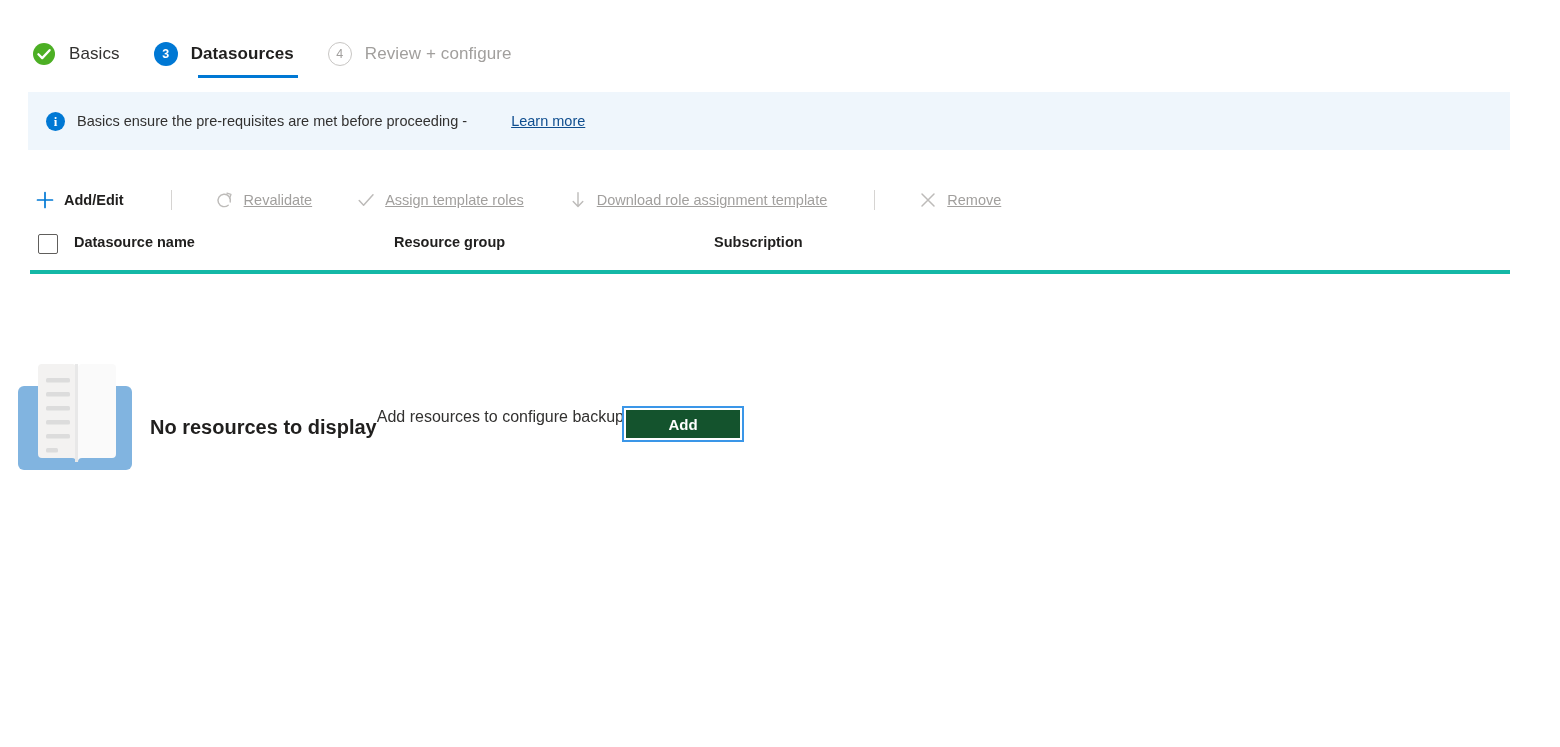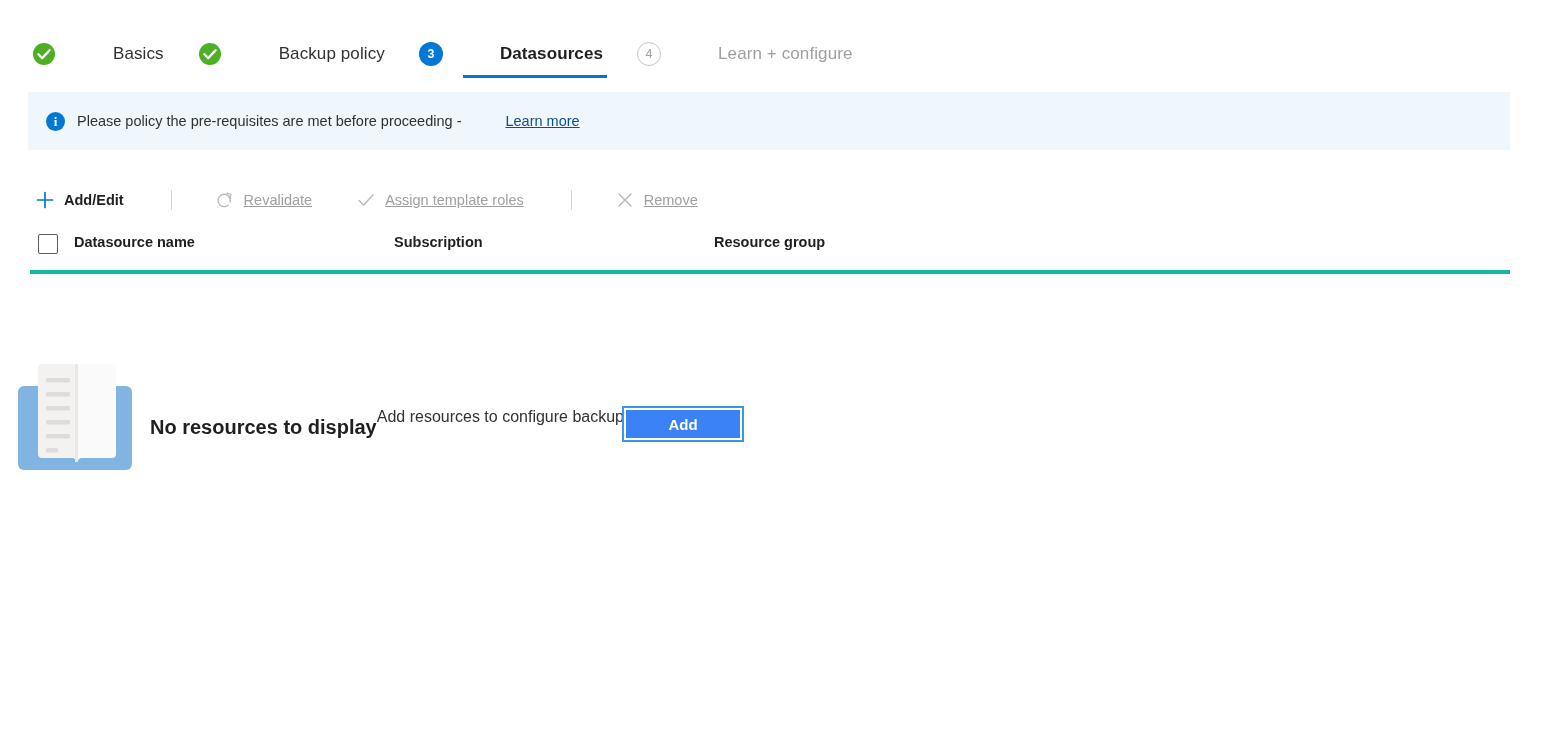--- a/index.html
+++ b/index.html
@@ -26,21 +26,20 @@
   }
   .tab {
     display: flex;
     align-items: center;
     height: 48px;
     padding: 0 4px;
     margin-right: 26px;
     position: relative;
     cursor: pointer;
     user-select: none;
-    gap: 44px;
   }
   .tab-icon {
     width: 24px;
     height: 24px;
     flex: 0 0 24px;
     margin-right: 13px;
     position: relative;
   }
   .tab-icon.completed svg { display: block; }
   .tab-icon.numbered {
@@ -228,21 +227,21 @@
   }
   .empty-sub {
     margin-top: 4px;
     font-size: 16px;
     color: #323130;
   }
   .add-button {
     margin-top: 18px;
     min-width: 118px;
     height: 32px;
-    background: #3b82f6;
+    background: #14532d;
     border: 2px solid #ffffff;
     outline: 2px solid #3a96e8;
     color: #ffffff;
     font-size: 15px;
     font-weight: 700;
     font-family: "Liberation Sans", sans-serif;
     cursor: pointer;
     padding: 0 22px;
     display: flex;
     align-items: center;
@@ -257,46 +256,37 @@
   <div class="tab">
     <span class="tab-icon completed">
       <svg width="24" height="24" viewBox="0 0 24 24">
         <circle cx="12" cy="12" r="11" fill="#4caf24"></circle>
         <path d="M6.4 12.3 L10.2 16.1 L17.6 8.2" stroke="#ffffff" stroke-width="2.3" fill="none" stroke-linecap="round" stroke-linejoin="round"></path>
       </svg>
     </span>
     <span class="tab-label">Basics</span>
   </div>
 
-  <div class="tab">
-    <span class="tab-icon completed">
-      <svg width="24" height="24" viewBox="0 0 24 24">
-        <circle cx="12" cy="12" r="11" fill="#4caf24"></circle>
-        <path d="M6.4 12.3 L10.2 16.1 L17.6 8.2" stroke="#ffffff" stroke-width="2.3" fill="none" stroke-linecap="round" stroke-linejoin="round"></path>
-      </svg>
-    </span>
-    <span class="tab-label">Backup policy</span>
-  </div>
 
   <div class="tab active">
     <span class="tab-icon numbered">3</span>
     <span class="tab-label">Datasources</span>
   </div>
 
   <div class="tab disabled">
     <span class="tab-icon numbered-disabled">4</span>
-    <span class="tab-label">Learn + configure</span>
+    <span class="tab-label">Review + configure</span>
   </div>
 
 </div>
 
 <div class="info-banner">
   <span class="info-icon">i</span>
   <span class="info-text">
-    <span>Please policy the pre-requisites are met before proceeding - </span><a class="info-link">Learn more</a>
+    <span>Basics ensure the pre-requisites are met before proceeding - </span><a class="info-link">Learn more</a>
   </span>
 </div>
 
 <div class="toolbar">
 
   <div class="cmd enabled">
     <span class="cmd-icon">
       <svg width="20" height="20" viewBox="0 0 20 20">
         <path d="M10 2.5 V17.5 M2.5 10 H17.5" stroke="currentColor" stroke-width="1.7" stroke-linecap="round"></path>
       </svg>
@@ -318,41 +308,49 @@
 
   <div class="cmd disabled">
     <span class="cmd-icon">
       <svg width="20" height="20" viewBox="0 0 20 20">
         <path d="M3.2 10.6 L7.6 15.2 L17 4.8" stroke="currentColor" stroke-width="1.5" fill="none" stroke-linecap="round" stroke-linejoin="round"></path>
       </svg>
     </span>
     <span class="cmd-label">Assign template roles</span>
   </div>
 
+  <div class="cmd disabled">
+    <span class="cmd-icon">
+      <svg width="20" height="20" viewBox="0 0 20 20">
+        <path d="M10 2.6 V16.4 M5.2 11.6 L10 16.6 L14.8 11.6" stroke="currentColor" stroke-width="1.4" fill="none" stroke-linecap="round" stroke-linejoin="round"></path>
+      </svg>
+    </span>
+    <span class="cmd-label">Download role assignment template</span>
+  </div>
 
   <div class="cmd-sep"></div>
 
   <div class="cmd disabled">
     <span class="cmd-icon">
       <svg width="20" height="20" viewBox="0 0 20 20">
         <path d="M4 4 L16 16 M16 4 L4 16" stroke="currentColor" stroke-width="1.5" stroke-linecap="round"></path>
       </svg>
     </span>
     <span class="cmd-label">Remove</span>
   </div>
 
 </div>
 
 <div class="grid-header">
   <div class="grid-check">
     <div class="checkbox"></div>
   </div>
   <div class="col col-1">Datasource name</div>
+  <div class="col col-3">Resource group</div>
   <div class="col col-2">Subscription</div>
-  <div class="col col-3">Resource group</div>
 </div>
 
 <div class="empty-state">
 
   <div class="book-illustration">
     <svg width="150" height="150" viewBox="0 0 150 150">
 
       <path d="M24 46 h102 a6 6 0 0 1 6 6 v72 a6 6 0 0 1 -6 6 h-102 a6 6 0 0 1 -6 -6 v-72 a6 6 0 0 1 6 -6 z" fill="#81b4e0"></path>
 
       <path d="M42 24 h30 a4 4 0 0 1 4 4 v94 a4 4 0 0 0 -4 -4 h-30 a4 4 0 0 1 -4 -4 v-86 a4 4 0 0 1 4 -4 z" fill="#f3f2f1"></path>

